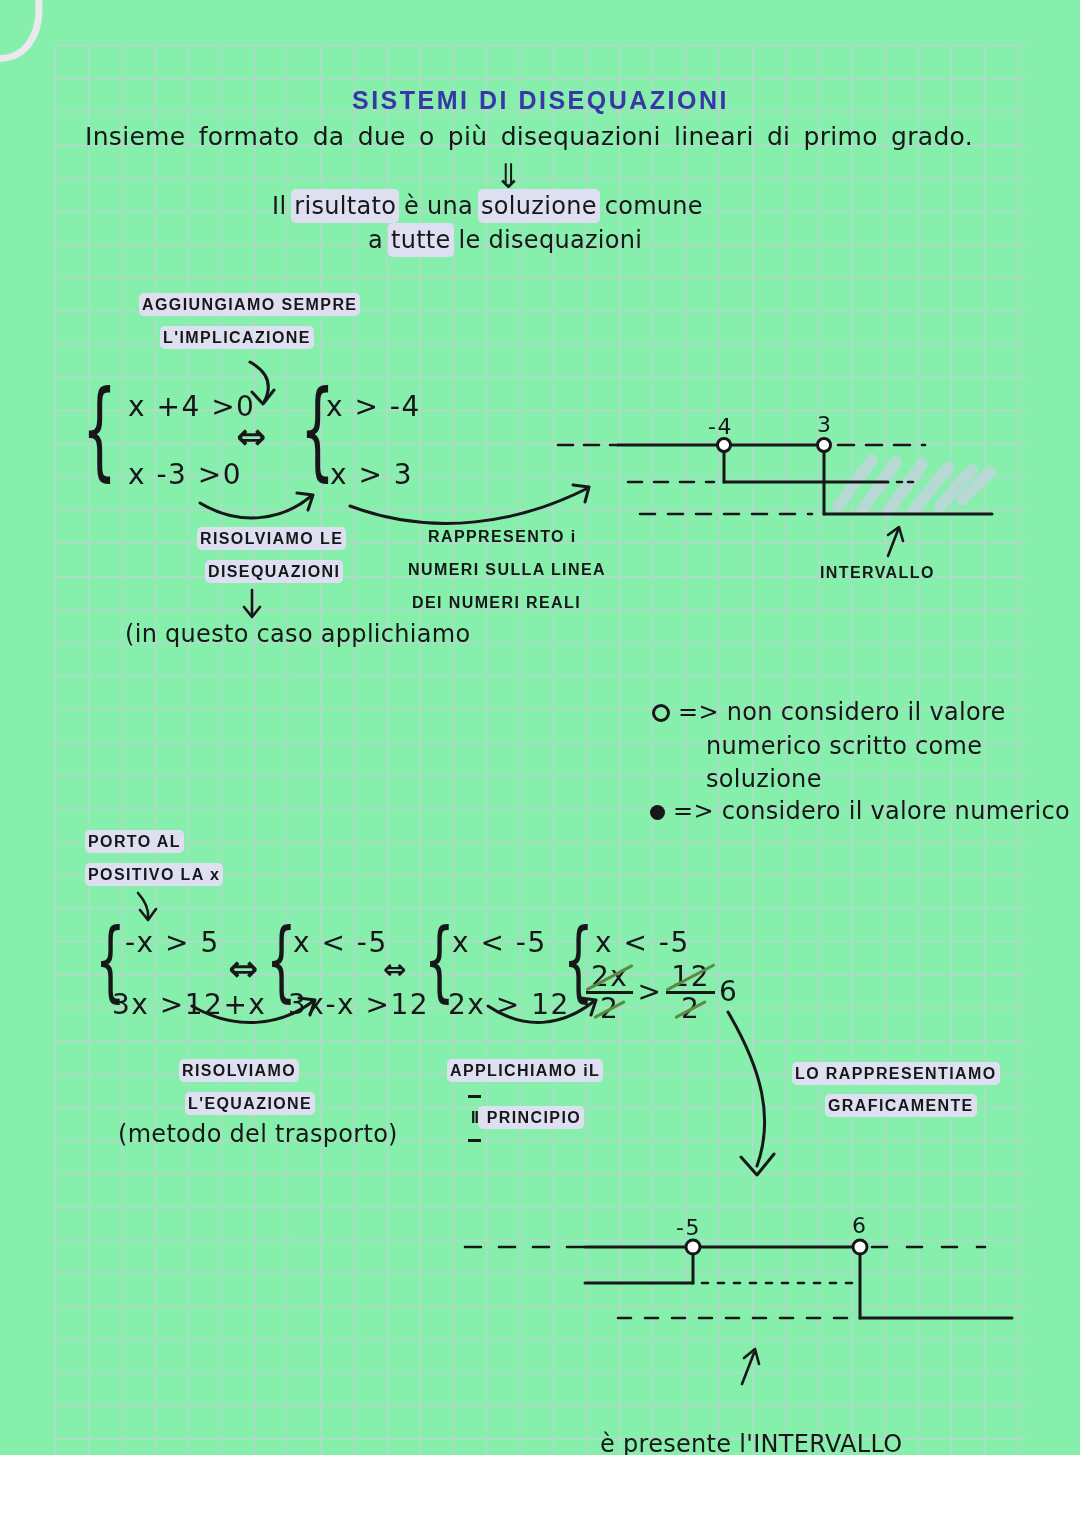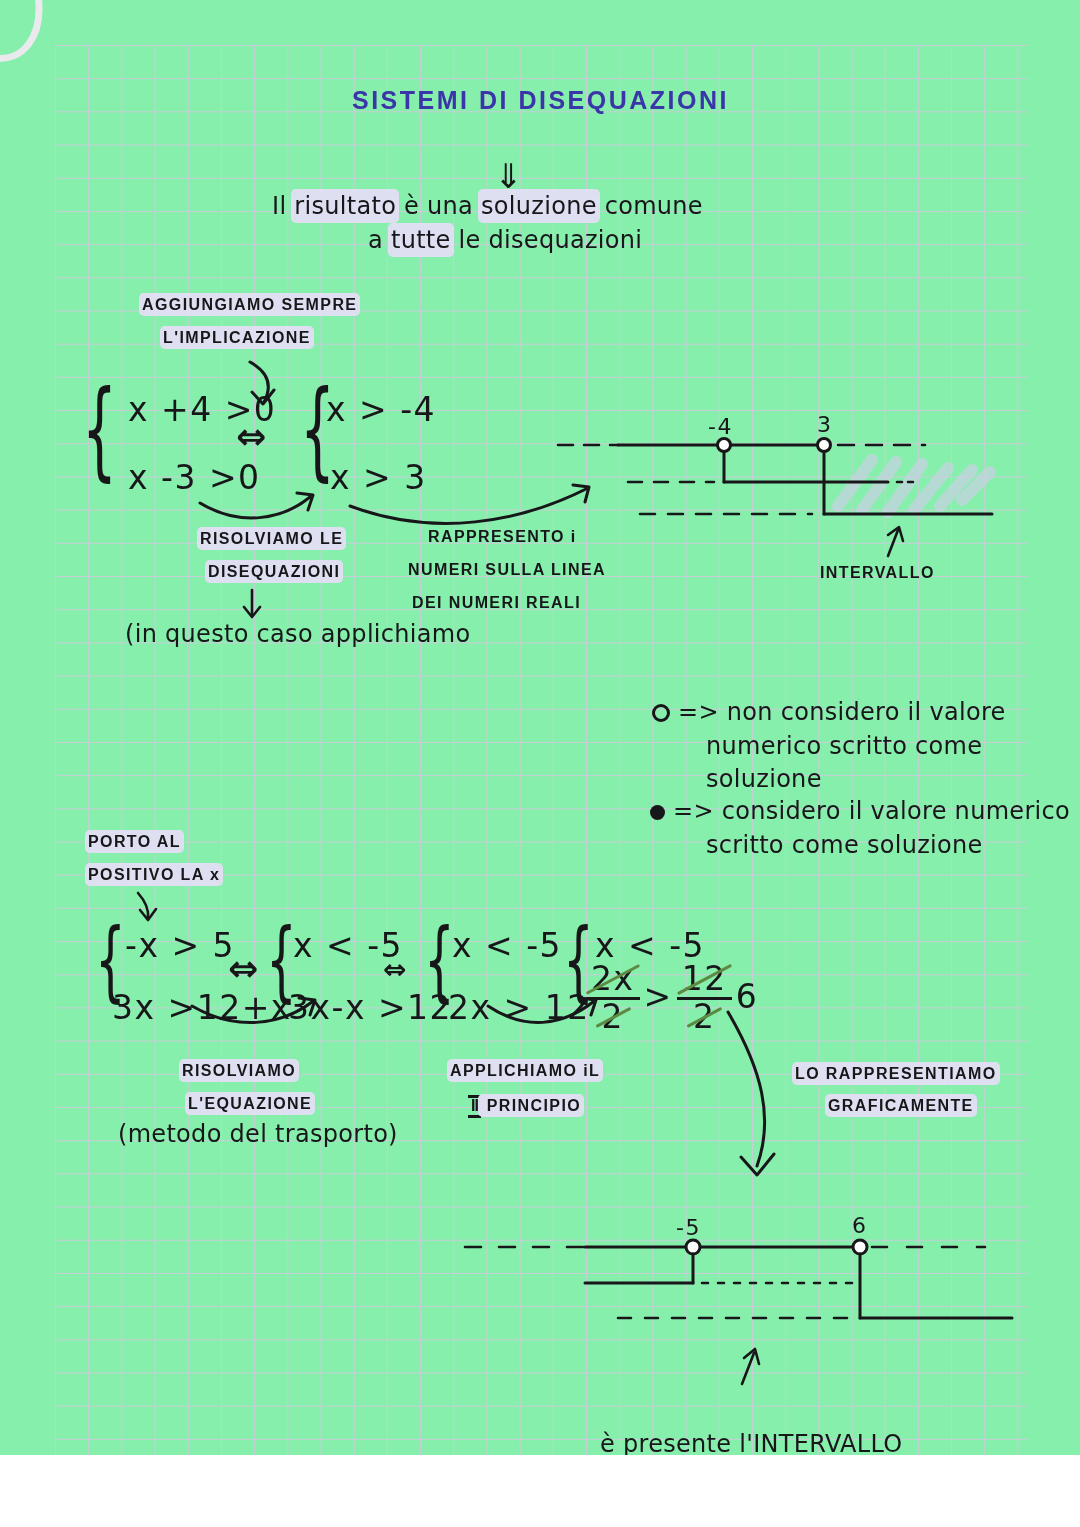--- a/index.html
+++ b/index.html
@@ -7,35 +7,35 @@
         font-family:"DejaVu Sans",sans-serif;color:#17171a;}
   .grid{position:absolute;left:55px;top:45px;width:973px;height:1437px;
         background-image:linear-gradient(to right,#c9cdd7 1px,transparent 1px),
                          linear-gradient(to bottom,#c9cdd7 1px,transparent 1px);
         background-size:33.2px 33.2px;}
   .t{position:absolute;white-space:nowrap;}
   .hand{font-size:24px;letter-spacing:.3px;}
   .caps{font-family:"Liberation Sans",sans-serif;font-weight:bold;font-size:16px;letter-spacing:1.4px;}
   .title{font-family:"Liberation Sans",sans-serif;font-weight:bold;font-size:25px;
          color:#3a35a8;letter-spacing:2.5px;}
-  .math{font-size:33px;letter-spacing:1.5px;font-weight:500;}
+  .math{font-size:28px;letter-spacing:1.5px;font-weight:500;}
   .hl{background:#dfdff2;box-shadow:0 0 0 3px #dfdff2;border-radius:2px;}
   .brace{font-size:50px;line-height:1;transform:scaleY(2.15) scaleX(1.1);transform-origin:top left;}
   .brace.small{font-size:44px;transform:scaleY(2.0) scaleX(1.1);}
   .equiv{font-size:36px;font-weight:bold;}
   .equiv.small{font-size:28px;}
   .bigdown{font-size:34px;}
   .frac{display:inline-flex;flex-direction:column;align-items:center;vertical-align:middle;margin:0 4px;line-height:1.05;}
   .fnum{border-bottom:3px solid #17171a;padding:0 5px;}
   .fden{padding:0 5px;}
   .struck{position:relative;}
   .struck::after{content:"";position:absolute;left:-3px;right:-3px;top:46%;height:3px;
                  background:#5d8a42;transform:rotate(-28deg);border-radius:2px;}
   .roman{display:inline-block;border-top:3px solid #17171a;border-bottom:3px solid #17171a;
-         padding:0 3px;line-height:1.05;letter-spacing:-1px;}
+         padding:12px 3px;line-height:1.05;letter-spacing:-1px;}
   .circle-open{display:inline-block;width:12px;height:12px;border:3.5px solid #17171a;border-radius:50%;
                vertical-align:middle;margin-right:8px;}
   .circle-filled{display:inline-block;width:15px;height:15px;background:#17171a;border-radius:50%;
                vertical-align:middle;margin-right:8px;}
   svg.overlay{position:absolute;left:0;top:0;pointer-events:none;}
   .ink{stroke:#17171a;stroke-width:3;fill:none;stroke-linecap:round;stroke-linejoin:round;}
   .thin{stroke-width:2.6;}
   .scrib{stroke:#cfcfe9;stroke-width:12;opacity:.65;stroke-linecap:round;}
   .curl{stroke:#e9e9ee;stroke-width:7;fill:none;}
 </style>
@@ -129,20 +129,21 @@
       <path class="ink" d="M860,1318 H1012"></path>
     </g>
 
     <g>
       <path class="ink thin" d="M742,1384 L754,1353"></path>
       <path class="ink thin" d="M744,1358 L755,1349 L759,1364"></path>
     </g>
   </svg>
 
   <div class="t title" style="left:352px;top:86px">SISTEMI DI DISEQUAZIONI</div>
+  <div class="t hand" style="left:85px;top:122px;font-size:25px;word-spacing:5px">Insieme formato da due o più disequazioni lineari di primo grado.</div>
   <div class="t bigdown" style="left:494px;top:156px">⇓</div>
   <div class="t hand" style="left:272px;top:192px"><span>Il </span><span class="hl">risultato</span><span> è una </span><span class="hl">soluzione</span><span> comune</span></div>
   <div class="t hand" style="left:368px;top:226px"><span>a </span><span class="hl">tutte</span><span> le disequazioni</span></div>
 
   <div class="t caps" style="left:142px;top:296px"><span class="hl">AGGIUNGIAMO SEMPRE</span></div>
   <div class="t caps" style="left:163px;top:329px"><span class="hl">L'IMPLICAZIONE</span></div>
 
   <div class="t brace" style="left:82px;top:376px">{</div>
   <div class="t math" style="left:128px;top:390px">x +4 &gt;0</div>
   <div class="t math" style="left:128px;top:458px">x -3 &gt;0</div>
@@ -159,21 +160,20 @@
   <div class="t caps" style="left:208px;top:563px"><span class="hl">DISEQUAZIONI</span></div>
   <div class="t hand" style="left:125px;top:620px">(in questo caso applichiamo</div>
   <div class="t caps" style="left:428px;top:528px">RAPPRESENTO i</div>
   <div class="t caps" style="left:408px;top:561px">NUMERI SULLA LINEA</div>
   <div class="t caps" style="left:412px;top:594px">DEI NUMERI REALI</div>
 
   <div class="t hand" style="left:652px;top:698px"><span class="circle-open"></span><span>=&gt; non considero il valore</span></div>
   <div class="t hand" style="left:706px;top:732px">numerico scritto come</div>
   <div class="t hand" style="left:706px;top:765px">soluzione</div>
   <div class="t hand" style="left:650px;top:797px"><span class="circle-filled"></span><span>=&gt; considero il valore numerico</span></div>
-  <div class="t hand" style="left:706px;top:831px">scritto come soluzione</div>
 
   <div class="t caps" style="left:88px;top:833px"><span class="hl">PORTO AL</span></div>
   <div class="t caps" style="left:88px;top:866px"><span class="hl">POSITIVO LA x</span></div>
 
   <div class="t brace small" style="left:95px;top:916px">{</div>
   <div class="t math" style="left:125px;top:926px">-x &gt; 5</div>
   <div class="t math" style="left:112px;top:988px">3x &gt;12+x</div>
   <div class="t equiv" style="left:228px;top:948px">⇔</div>
   <div class="t brace small" style="left:266px;top:916px">{</div>
   <div class="t math" style="left:293px;top:926px">x &lt; -5</div>

